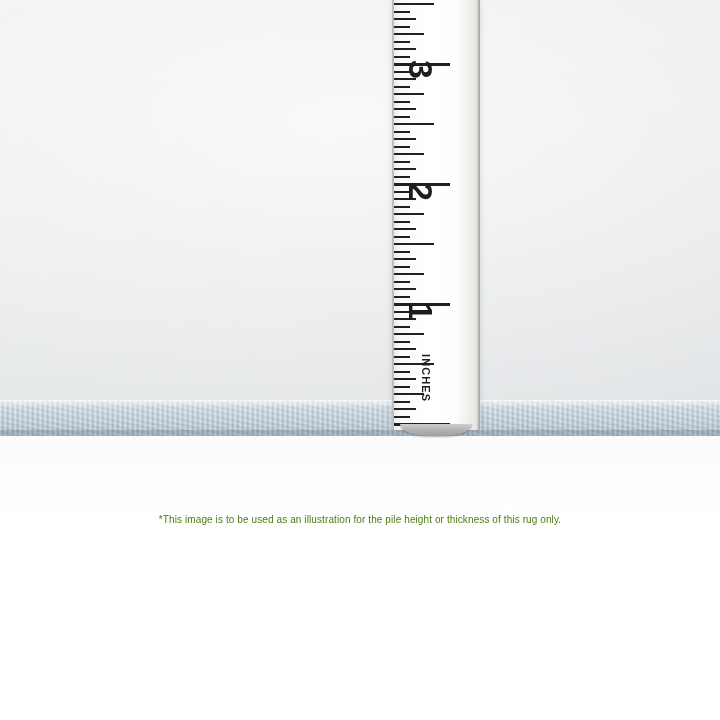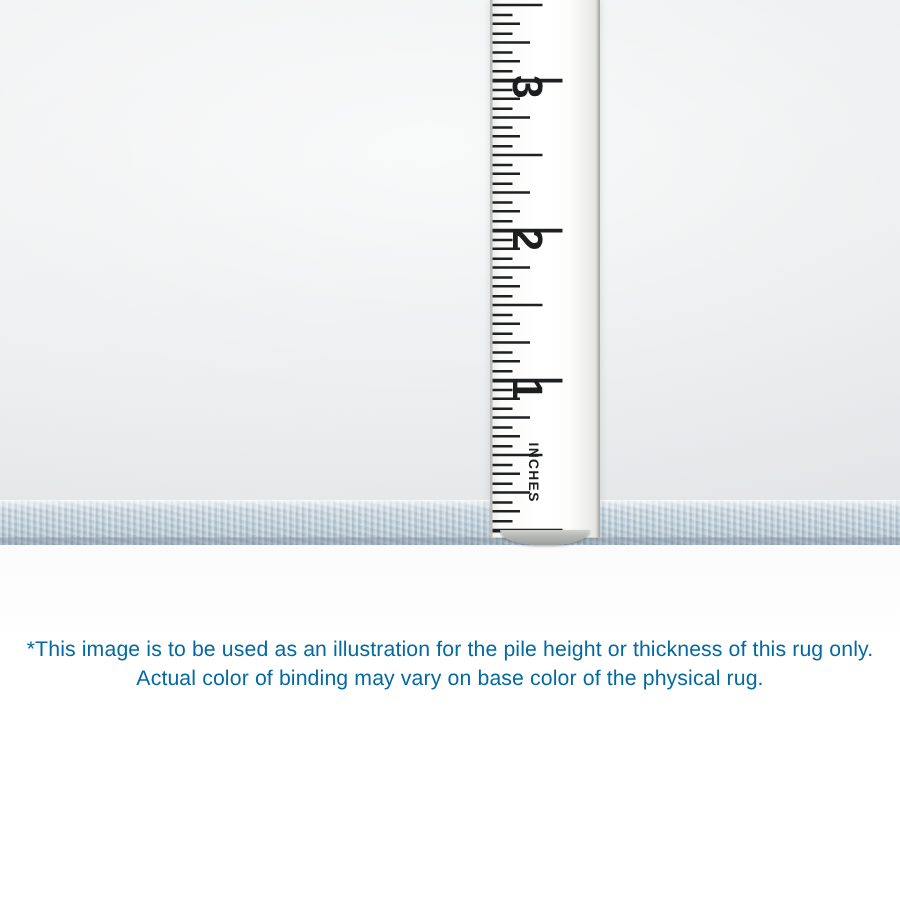--- a/index.html
+++ b/index.html
@@ -174,22 +174,22 @@
     transform-origin: left top;
     white-space: nowrap;
   }
   
   .caption {
     position: absolute;
     left: 0;
     top: 508px;
     width: 720px;
     text-align: center;
-    color: #0369a1;
-    font-size: 17px;
+    color: #4d7c0f;
+    font-size: 10px;
     line-height: 23px;
     letter-spacing: 0.1px;
   }
   .caption .line { display: block; }
 </style>
 </head>
 <body>
 
 <div class="stage">
 
@@ -269,16 +269,15 @@
     <div class="num" id="num-1" style="top: 302px;">1</div>
     <div class="num" id="num-2" style="top: 182px;">2</div>
     <div class="num" id="num-3" style="top: 60px;">3</div>
 
     <div class="inches-label" id="inches-label" style="top: 354px;">INCHES</div>
   </div>
   <div class="tape-tip"></div>
 
   <div class="caption">
     <span class="line">*This image is to be used as an illustration for the pile height or thickness of this rug only.</span>
-    <span class="line">Actual color of binding may vary on base color of the physical rug.</span>
   </div>
 
 </div>
 
 </body></html>

